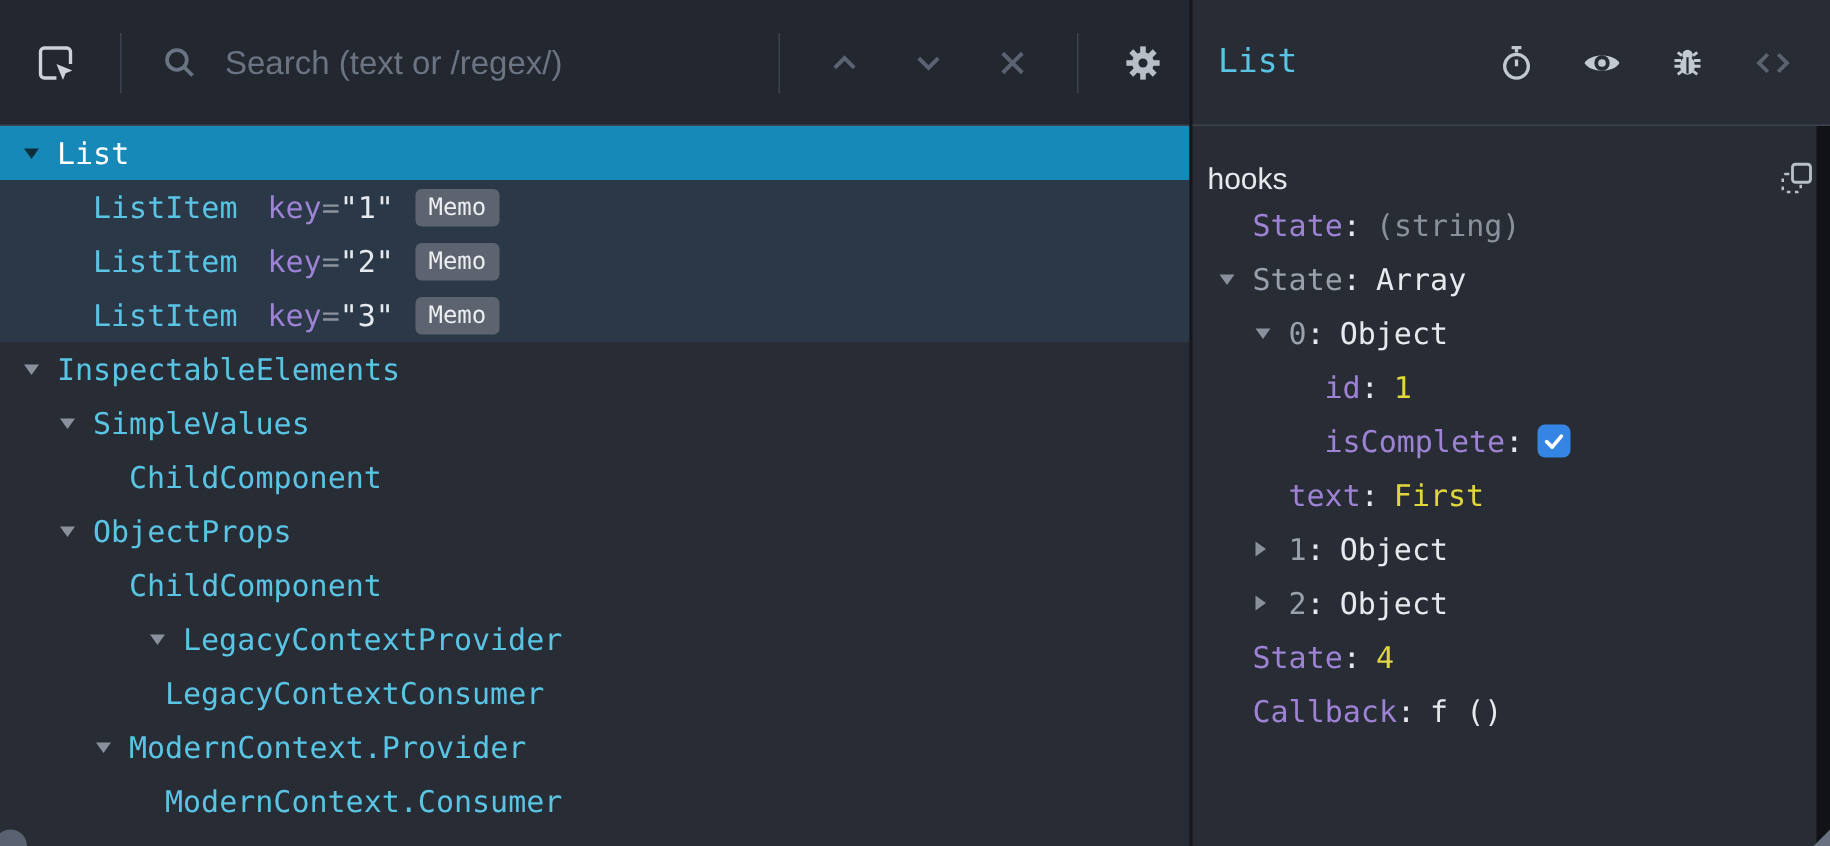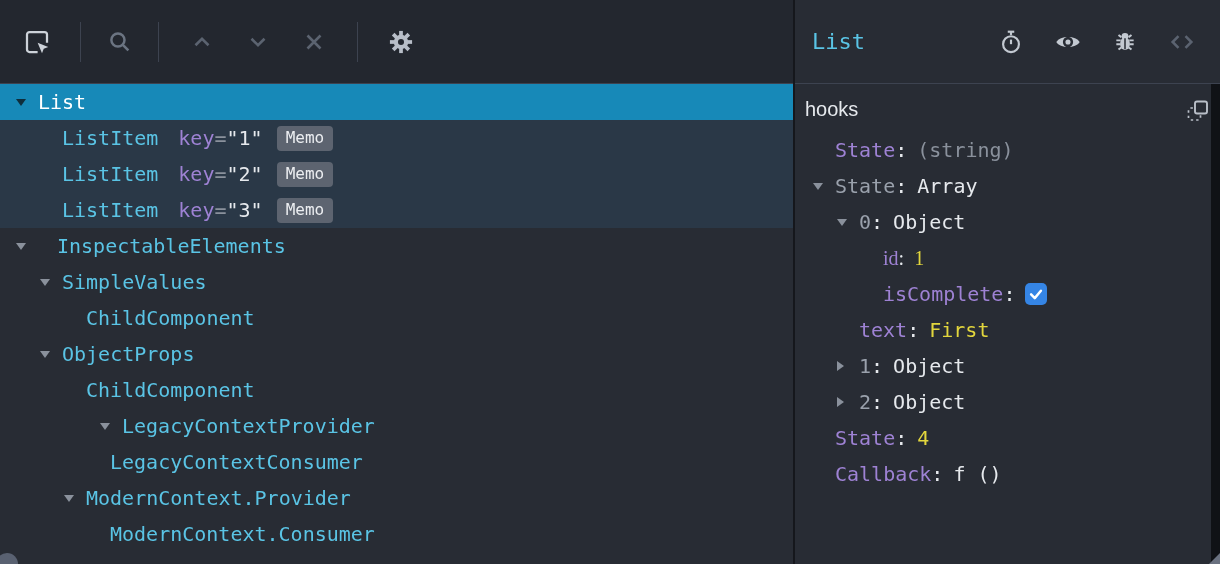--- a/index.html
+++ b/index.html
@@ -48,21 +48,21 @@
   .rheader{height:84px;flex:0 0 84px;border-bottom:1px solid var(--divider);display:flex;align-items:center;
            padding:0 21px 0 17px}
   .rtitle{color:var(--cyan);font-family:"DejaVu Sans Mono",monospace;font-size:22px}
   .hicons{margin-left:auto;display:flex;align-items:center;gap:23px}
 
   .props-sec{flex:0 0 93px;border-bottom:1px solid var(--divider);padding:12px 0 0 10px}
   .sec-label{color:var(--white);font-size:20px}
   .none-val{color:var(--gray);font-style:italic;font-size:20px;margin:10px 0 0 23px}
 
   .hooks-sec{flex:1;overflow:hidden;display:flex;flex-direction:column}
-  .hooks-head{flex:0 0 48px;display:flex;align-items:flex-start;padding:14px 9px 0 10px}
+  .hooks-head{flex:0 0 48px;display:flex;align-items:flex-end;padding:14px 9px 0 10px}
   .hooks-head .sec-label{flex:1}
   .hrow{height:36px;display:flex;align-items:center;font-family:"DejaVu Sans Mono",monospace;font-size:20px;
         white-space:pre;cursor:default}
   .hname.purple{color:var(--purple)}
   .hname.gray{color:#9aa1ac}
   .hcolon{color:var(--white)}
   .hval{margin-left:10px}
   .hval.gray{color:var(--gray)}
   .hval.white{color:var(--white)}
   .hval.yellow{color:var(--yellow)}
@@ -90,20 +90,21 @@
           </svg>
         </span>
       </button>
       <div class="vdiv"></div>
       <span>
         <svg width="25" height="25" viewBox="0 0 24 24" fill="none" stroke="#6b7482" stroke-width="2.4">
           <circle cx="10.5" cy="10.5" r="6.3"></circle>
             <path d="M15.2 15.2L20.5 20.5"></path>
         </svg>
       </span>
+      <input class="search-input" type="text" placeholder="Search (text or /regex/)" style="">
       <div class="vdiv"></div>
       <div class="navgroup">
         <button class="icon-btn">
           <span>
             <svg width="26" height="26" viewBox="0 0 24 24" fill="none" stroke="#5b6370" stroke-width="2.4">
               <polyline points="6 15 12 9 18 15"></polyline>
             </svg>
           </span>
         </button>
         <button class="icon-btn">
@@ -140,21 +141,21 @@
           </svg>
         </span>
       </button>
     </div>
 
     <div class="tree" id="tree">
         <div class="trow selected" style="padding-left: 16px;"><span class="arrow-slot"><span class="tri down"></span></span><span class="cname">List</span></div>
         <div class="trow subtree" style="padding-left: 40px;"><span class="arrow-slot"></span><span class="cname">ListItem</span><span class="kw">key</span><span class="eq">=</span><span class="kv">"1"</span><span class="badge">Memo</span></div>
         <div class="trow subtree" style="padding-left: 40px;"><span class="arrow-slot"></span><span class="cname">ListItem</span><span class="kw">key</span><span class="eq">=</span><span class="kv">"2"</span><span class="badge">Memo</span></div>
         <div class="trow subtree" style="padding-left: 40px;"><span class="arrow-slot"></span><span class="cname">ListItem</span><span class="kw">key</span><span class="eq">=</span><span class="kv">"3"</span><span class="badge">Memo</span></div>
-        <div class="trow" style="padding-left: 16px; gap: 19px;"><span class="arrow-slot"><span class="tri down"></span></span><span class="cname">InspectableElements</span></div>
+        <div class="trow" style="padding-left: 16px;"><span class="arrow-slot"><span class="tri down"></span></span><span class="cname">InspectableElements</span></div>
         <div class="trow" style="padding-left: 40px;"><span class="arrow-slot"><span class="tri down"></span></span><span class="cname">SimpleValues</span></div>
         <div class="trow" style="padding-left: 64px;"><span class="arrow-slot"></span><span class="cname">ChildComponent</span></div>
         <div class="trow" style="padding-left: 40px;"><span class="arrow-slot"><span class="tri down"></span></span><span class="cname">ObjectProps</span></div>
         <div class="trow" style="padding-left: 64px;"><span class="arrow-slot"></span><span class="cname">ChildComponent</span></div>
         <div class="trow" style="padding-left: 100px;"><span class="arrow-slot"><span class="tri down"></span></span><span class="cname">LegacyContextProvider</span></div>
         <div class="trow" style="padding-left: 88px;"><span class="arrow-slot"></span><span class="cname">LegacyContextConsumer</span></div>
         <div class="trow" style="padding-left: 64px;"><span class="arrow-slot"><span class="tri down"></span></span><span class="cname">ModernContext.Provider</span></div>
         <div class="trow" style="padding-left: 88px;"><span class="arrow-slot"></span><span class="cname">ModernContext.Consumer</span></div>
       </div>
     <div class="corner-dot"></div>
@@ -217,21 +218,21 @@
               <rect x="2.5" y="9" width="12" height="12" rx="2" fill="none" stroke="#b9bfc8" stroke-width="1.7" stroke-dasharray="2.4 3"></rect>
               <rect x="9" y="2.5" width="12" height="12" rx="2" fill="#282c34" stroke="#b9bfc8" stroke-width="1.9"></rect>
             </svg>
           </span>
         </button>
       </div>
       <div id="hooks-rows">
           <div class="hrow" style="padding-left: 18px;"><span class="arrow-slot"></span><span class="hname purple">State</span><span class="hcolon">:</span><span class="hval gray">(string)</span></div>
           <div class="hrow" style="padding-left: 18px;"><span class="arrow-slot"><span class="tri down"></span></span><span class="hname gray">State</span><span class="hcolon">:</span><span class="hval white">Array</span></div>
           <div class="hrow" style="padding-left: 42px;"><span class="arrow-slot"><span class="tri down"></span></span><span class="hname gray">0</span><span class="hcolon">:</span><span class="hval white">Object</span></div>
-          <div class="hrow" style="padding-left: 66px; font-family: Liberation Serif, serif;"><span class="arrow-slot"></span><span class="hname purple">id</span><span class="hcolon">:</span><span class="hval yellow">1</span></div>
+          <div class="hrow" style="padding-left: 66px;"><span class="arrow-slot"></span><span class="hname purple">id</span><span class="hcolon">:</span><span class="hval yellow">1</span></div>
           <div class="hrow" style="padding-left: 66px;"><span class="arrow-slot"></span><span class="hname purple">isComplete</span><span class="hcolon">:</span><span class="checkbox"><svg width="18" height="18" viewBox="0 0 22 22" fill="none" stroke="#ffffff" stroke-width="3" stroke-linecap="round" stroke-linejoin="round">
                 <polyline points="5 11.5 9.5 16 17 7"></polyline>
               </svg></span></div>
           <div class="hrow" style="padding-left: 42px;"><span class="arrow-slot"></span><span class="hname purple">text</span><span class="hcolon">:</span><span class="hval yellow">First</span></div>
           <div class="hrow" style="padding-left: 42px;"><span class="arrow-slot"><span class="tri right"></span></span><span class="hname gray">1</span><span class="hcolon">:</span><span class="hval white">Object</span></div>
           <div class="hrow" style="padding-left: 42px;"><span class="arrow-slot"><span class="tri right"></span></span><span class="hname gray">2</span><span class="hcolon">:</span><span class="hval white">Object</span></div>
           <div class="hrow" style="padding-left: 18px;"><span class="arrow-slot"></span><span class="hname purple">State</span><span class="hcolon">:</span><span class="hval yellow">4</span></div>
           <div class="hrow" style="padding-left: 18px;"><span class="arrow-slot"></span><span class="hname purple">Callback</span><span class="hcolon">:</span><span class="hval white">f ()</span></div>
         </div>
     </div>

